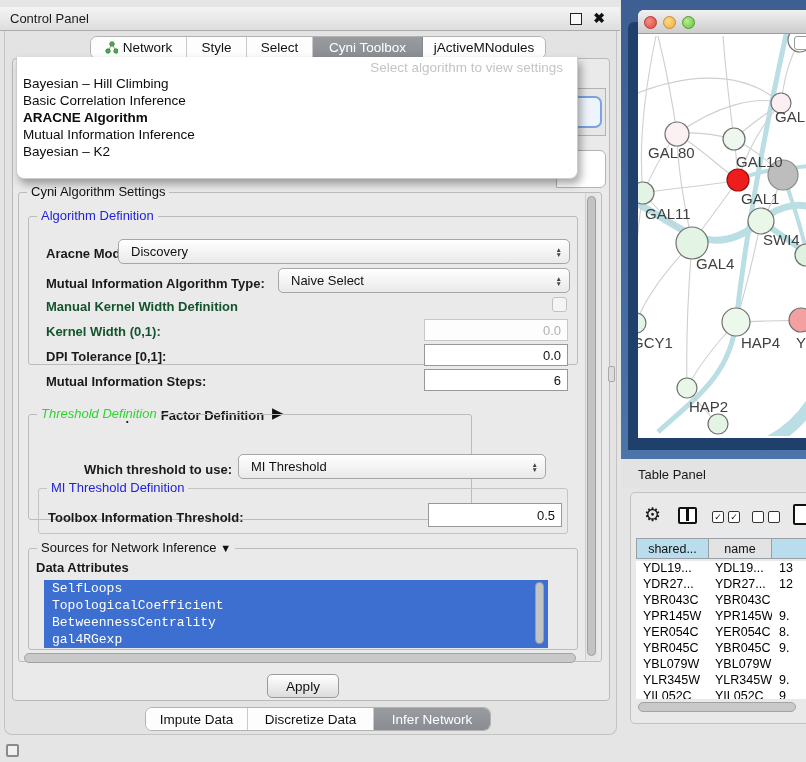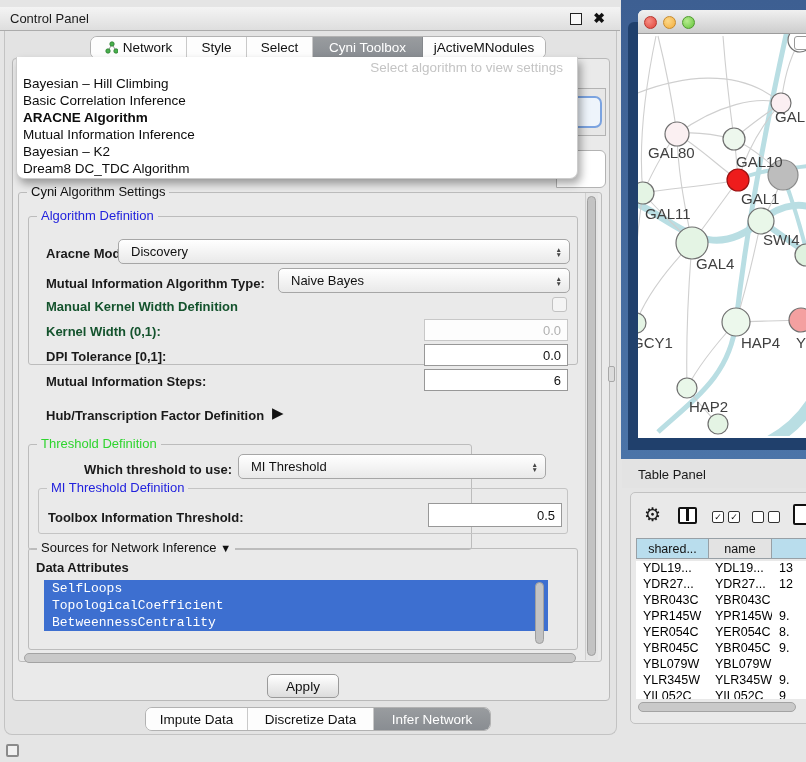--- a/index.html
+++ b/index.html
@@ -132,21 +132,20 @@
   <div class="abs" style="left:564px;top:96px;width:38px;height:32px;border:2px solid #7ba3e0;border-radius:7px;background:#eef4fb;"></div>
   <div class="abs" style="left:556px;top:150px;width:50px;height:38px;border:1px solid #b3b3b3;border-radius:0 6px 6px 0;background:#ffffff;"></div>
 
   <div class="abs popup">
     <div class="hint">Select algorithm to view settings</div>
     <div class="item">Bayesian – Hill Climbing</div>
     <div class="item">Basic Correlation Inference</div>
     <div class="item bold">ARACNE Algorithm</div>
     <div class="item">Mutual Information Inference</div>
     <div class="item">Bayesian – K2</div>
-    <div class="item">Dream8 DC_TDC Algorithm</div>
   </div>
 
   <div class="group" style="left:18px;top:192px;width:584px;height:470px;">
     <span class="gtitle">Cyni Algorithm Settings</span>
   </div>
 
   <div class="group" style="left:28px;top:216px;width:550px;height:149px;">
     <span class="gtitle blue">Algorithm Definition</span>
   </div>
 
@@ -154,21 +153,21 @@
   <div class="combo" style="left:118px;top:239px;width:452px;">
     <span>Discovery</span>
     <span class="arrows">
       <span>▲</span>
         <span>▼</span>
     </span>
   </div>
 
   <span class="lbl" style="left:46px;top:276px;">Mutual Information Algorithm Type:</span>
   <div class="combo" style="left:278px;top:268px;width:292px;">
-    <span>Naive Bayes</span>
+    <span>Naive Select</span>
     <span class="arrows">
       <span>▲</span>
         <span>▼</span>
     </span>
   </div>
 
   <span class="lbl-dis" style="left:46px;top:299px;">Manual Kernel Width Definition</span>
   <div class="checkbox" style="left:552px;top:297px;"></div>
 
   <span class="lbl-dis" style="left:46px;top:324px;">Kernel Width (0,1):</span>
@@ -176,21 +175,21 @@
 
   <span class="lbl" style="left:46px;top:349px;">DPI Tolerance [0,1]:</span>
   <input class="field" style="left: 424px; top: 344px; width: 144px;" readonly="" value="0.0">
 
   <span class="lbl" style="left:46px;top:374px;">Mutual Information Steps:</span>
   <input class="field" style="left: 424px; top: 369px; width: 144px;" readonly="" value="6">
 
   <span class="lbl" style="left:46px;top:408px;font-weight:bold;">Hub/Transcription Factor Definition</span>
   <span class="abs" style="left:272px;top:404px;font-size:15px;color:#111;">▶</span>
 
-  <div class="group" style="left:28px;top:444px;width:444px;height:106px;">
+  <div class="group" style="left:28px;top:414px;width:444px;height:106px;font-style:italic;">
     <span class="gtitle green">Threshold Definition</span>
   </div>
 
   <span class="lbl" style="left:84px;top:462px;">Which threshold to use:</span>
   <div class="combo" style="left:238px;top:454px;width:308px;">
     <span>MI Threshold</span>
     <span class="arrows">
       <span>▲</span>
         <span>▼</span>
     </span>
@@ -203,20 +202,21 @@
   <input class="field" style="left: 428px; top: 503px; width: 134px; height: 24px;" readonly="" value="0.5">
 
   <div class="group" style="left:28px;top:548px;width:550px;height:102px;">
     <span class="gtitle" style="font-weight:normal;"><span>Sources for Network Inference</span> <span style="font-size:11px;">▼</span></span>
   </div>
   <span class="lbl" style="left:36px;top:560px;">Data Attributes</span>
   <div class="abs" style="left:44px;top:580px;width:504px;height:76px;overflow:hidden;font-family:Liberation Mono, monospace;">
     <div class="attr-item">SelfLoops</div>
     <div class="attr-item">TopologicalCoefficient</div>
     <div class="attr-item">BetweennessCentrality</div>
+    <div class="attr-item">gal4RGexp</div>
   </div>
   <div class="thumb-v" style="left:535px;top:582px;height:62px;"></div>
 
   <div class="scroll-v" style="left:585px;top:193px;height:467px;"></div>
   <div class="thumb-v" style="left:587px;top:196px;height:460px;"></div>
   <div class="thumb-h" style="left:24px;top:653px;width:552px;"></div>
 
   <button class="apply">Apply</button>
 
   <div class="abs seg" style="left:145px;top:707px;height:24px;">

